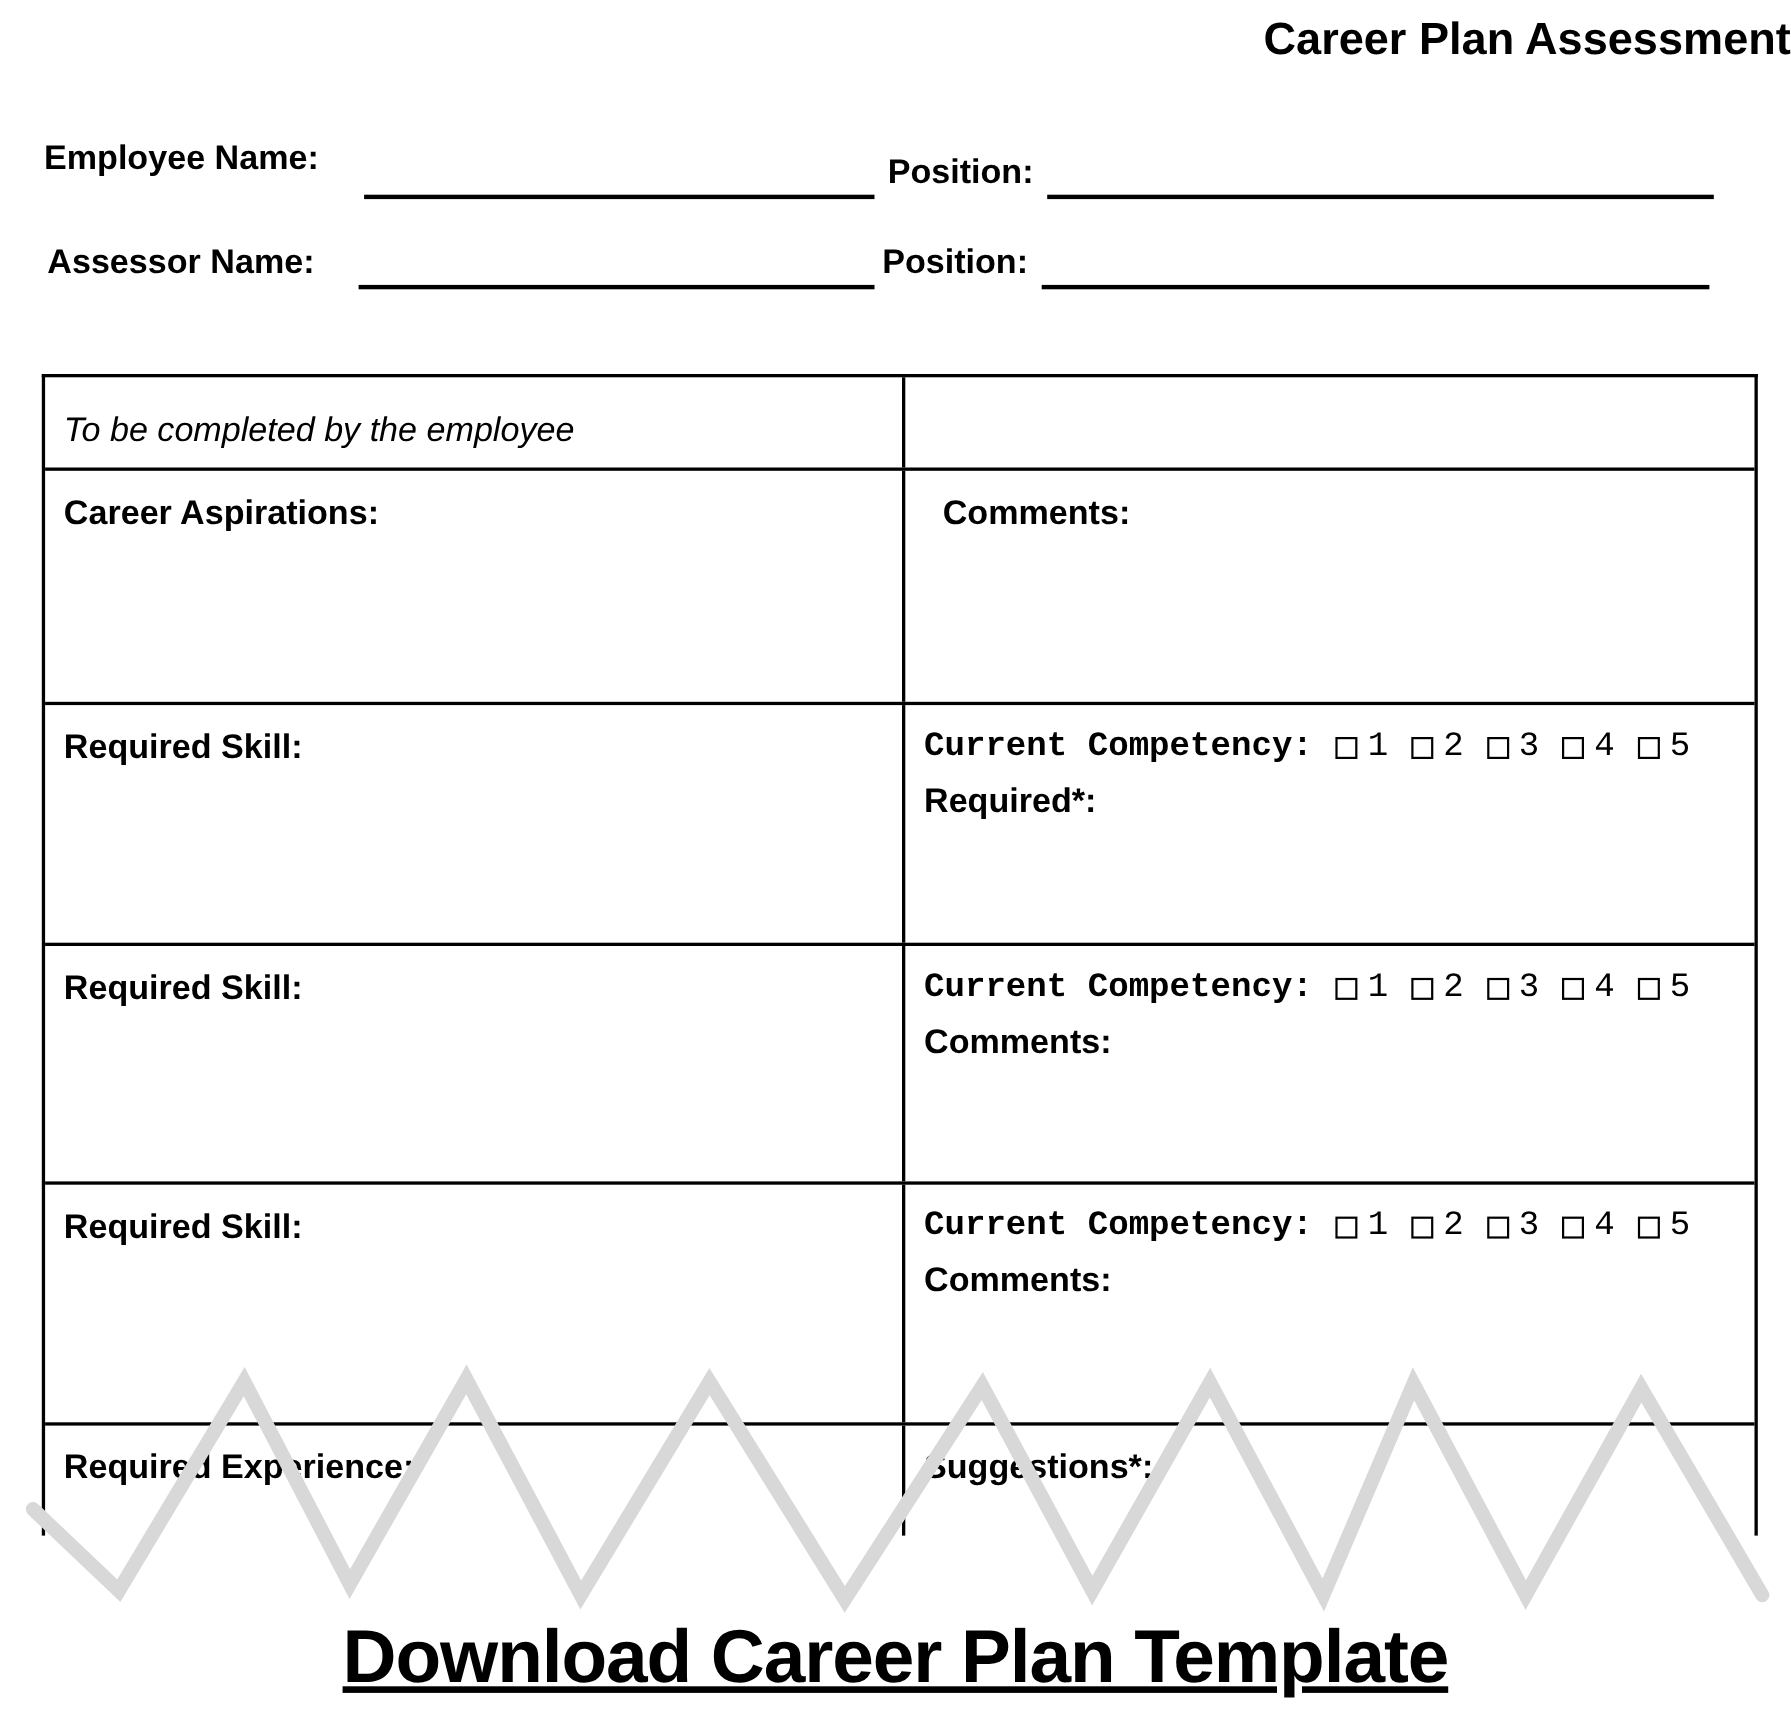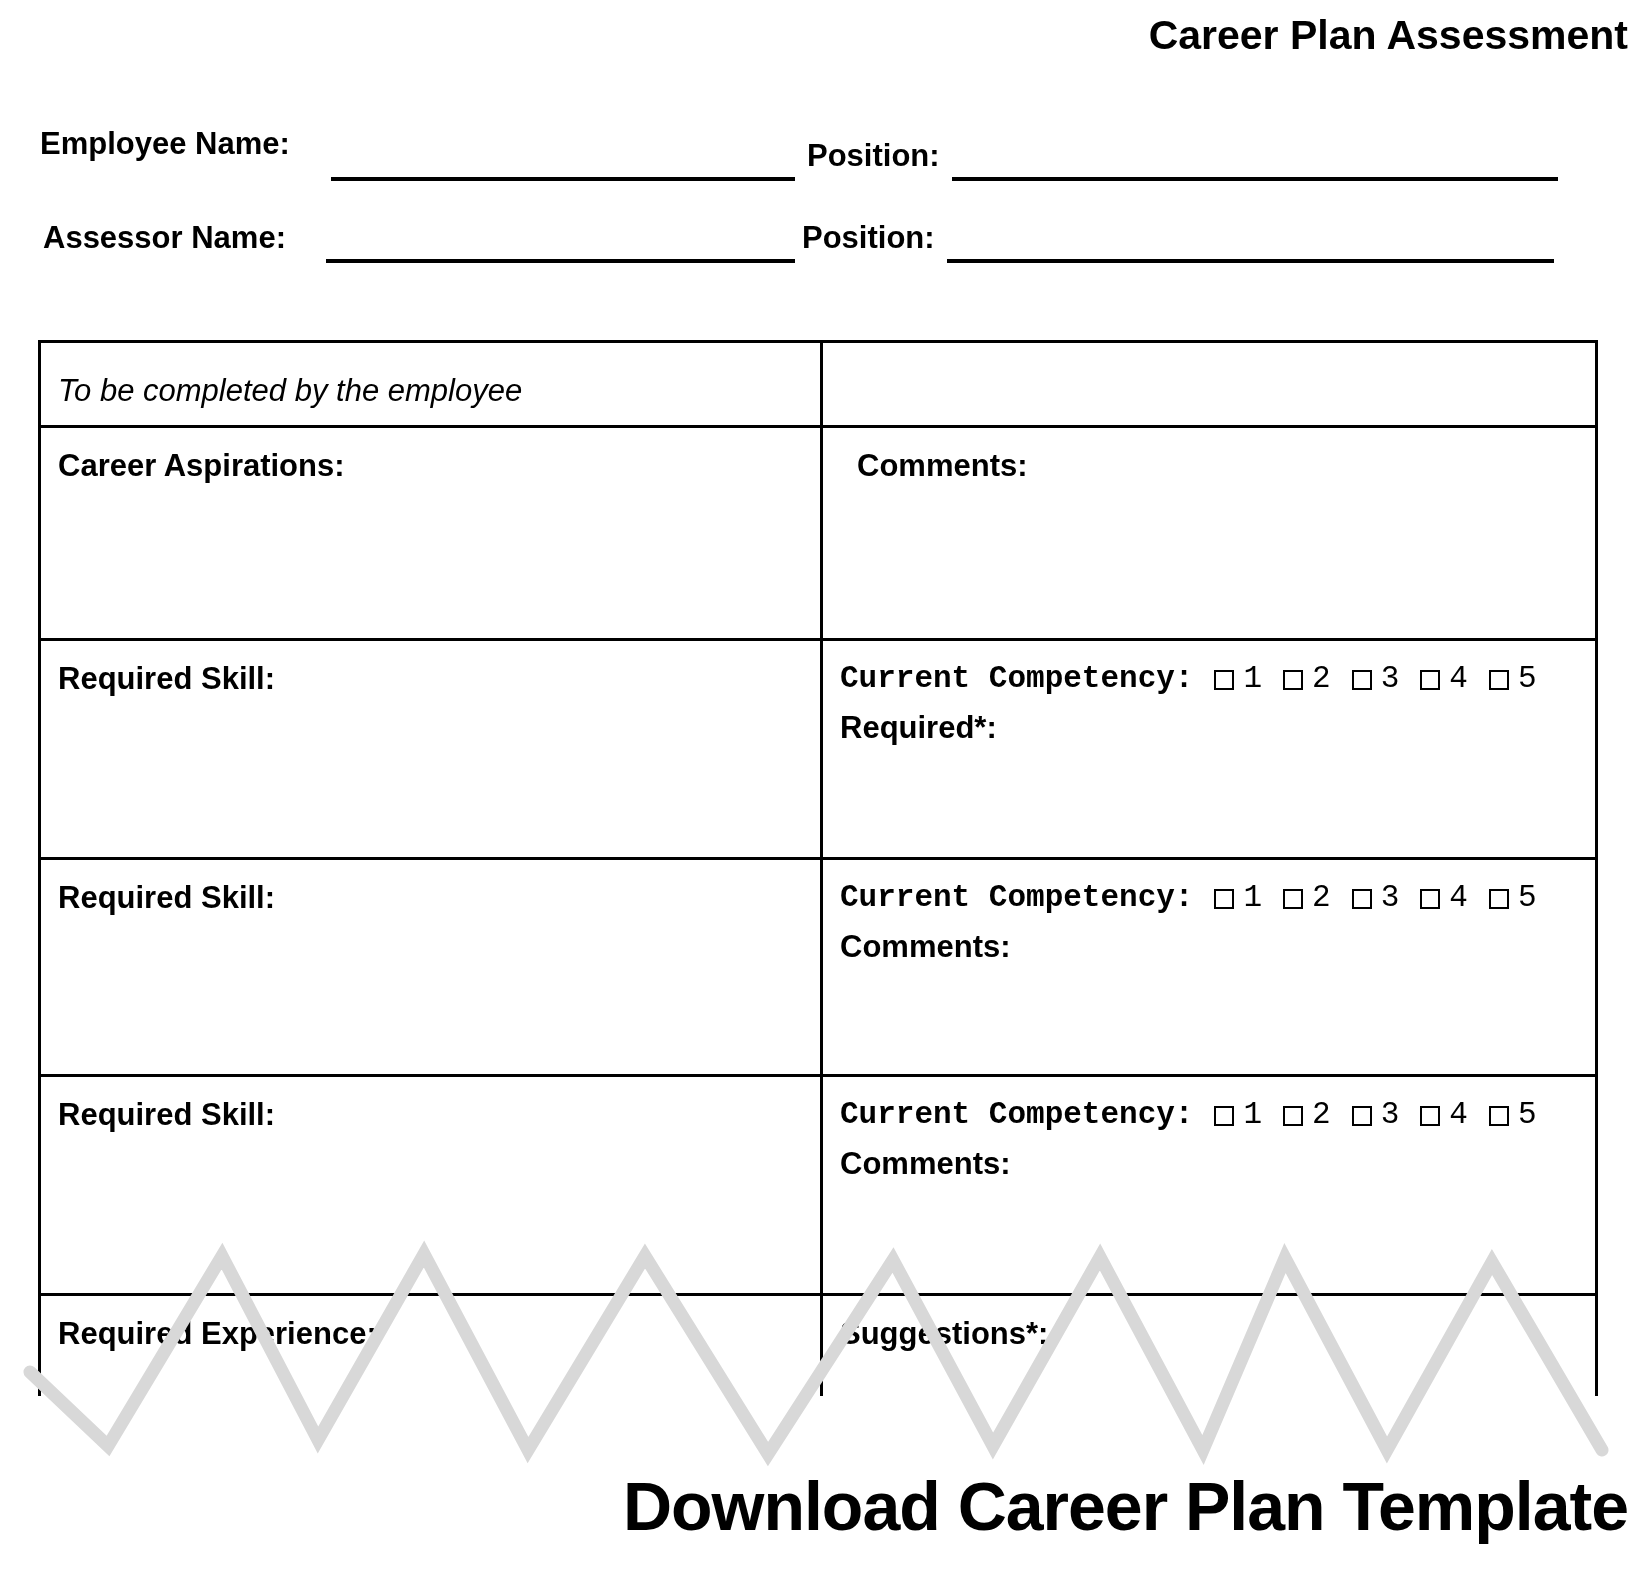--- a/index.html
+++ b/index.html
@@ -34,23 +34,23 @@
   .cc-bold { font-weight:bold; }
   .cc-opt { display:inline-flex; align-items:center; margin-left:21px; }
   .cc-box { width:16px; height:16px; border:2px solid #000; display:inline-block;
             margin-right:9px; position:relative; top:1px; background:#fff; }
   .cc-num { font-size:31px; }
   .comments-line { margin-top:14px; font-size:31px; font-weight:bold; }
 
   
   .tear { position:absolute; left:0; top:1200px; width:1628px; height:290px; pointer-events:none; }
 
-  .download-cta { position:absolute; top:1466px; left:0; width:1628px; text-align:right;
+  .download-cta { position:absolute; top:1466px; left:0; width:1628px; text-align:center;
                   font-size:68px; font-weight:bold; letter-spacing:-1px; line-height:80px;
-                  cursor:pointer; }
+                  cursor:pointer;text-decoration:underline; }
 </style>
 </head>
 <body>
 
 <div class="page-title">Career Plan Assessment</div>
 
 <span class="field-label" style="left:40px; top:124px;">Employee Name:</span>
 <span class="write-line" style="left:331px; top:177px; width:464px;"></span>
 <span class="field-label" style="left:807px; top:136px;">Position:</span>
 <span class="write-line" style="left:952px; top:177px; width:606px;"></span>

